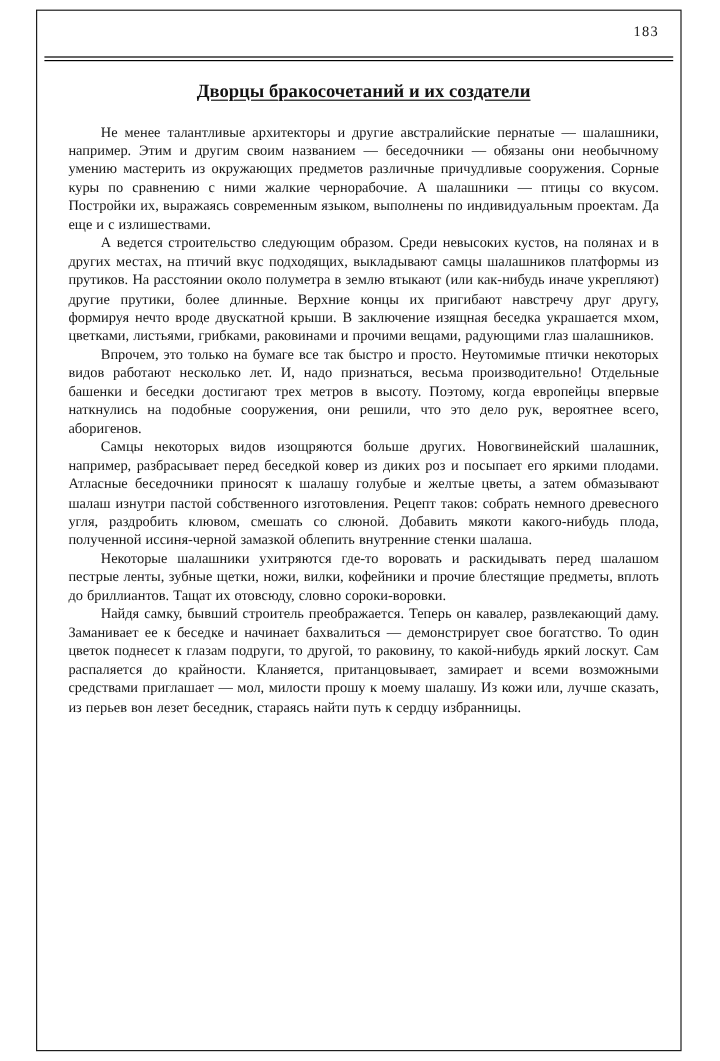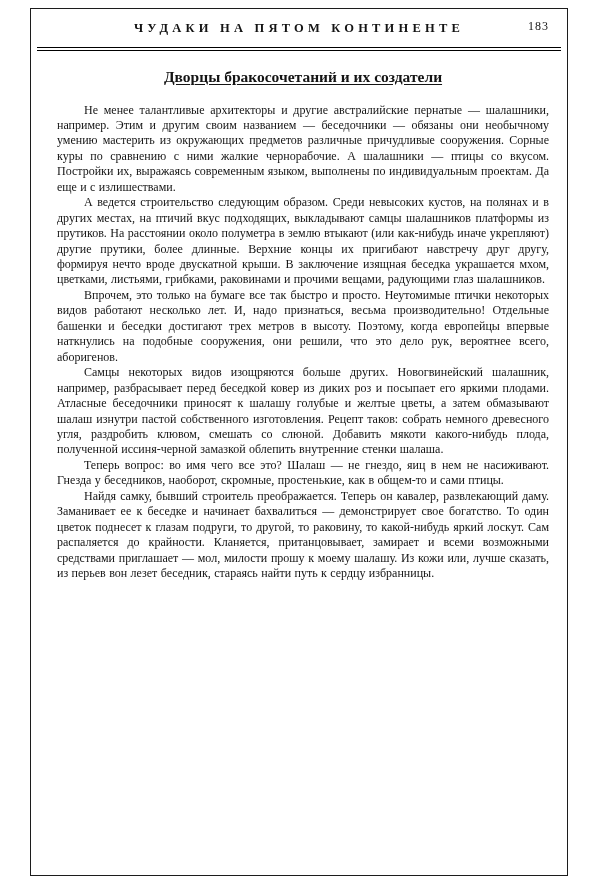--- a/index.html
+++ b/index.html
@@ -74,30 +74,29 @@
     line-height: 15.45px;
     word-spacing: 0.4px;
   }
 </style>
 </head>
 <body>
 
 <div class="frame">
 
   <div class="running-header">
-    <div class="running-header-title">ЧУДАКИ НА ПЯТОМ КОНТИНЕНТЕ</div>
     <div class="page-number">183</div>
   </div>
 
   <div class="header-rule"></div>
 
   <div class="content">
     <div class="section-title">Дворцы бракосочетаний и их создатели</div>
 
     <p>Не менее талантливые архитекторы и другие австралийские пернатые — шалашники, например. Этим и другим своим названием — беседочники — обязаны они необычному умению мастерить из окружающих предметов различные причудливые сооружения. Сорные куры по сравнению с ними жалкие чернорабочие. А шалашники — птицы со вкусом. Постройки их, выражаясь современным языком, выполнены по индивидуальным проектам. Да еще и с излишествами.</p>
     <p>А ведется строительство следующим образом. Среди невысоких кустов, на полянах и в других местах, на птичий вкус подходящих, выкладывают самцы шалашников платформы из прутиков. На расстоянии около полуметра в землю втыкают (или как-нибудь иначе укрепляют) другие прутики, более длинные. Верхние концы их пригибают навстречу друг другу, формируя нечто вроде двускатной крыши. В заключение изящная беседка украшается мхом, цветками, листьями, грибками, раковинами и прочими вещами, радующими глаз шалашников.</p>
     <p>Впрочем, это только на бумаге все так быстро и просто. Неутомимые птички некоторых видов работают несколько лет. И, надо признаться, весьма производительно! Отдельные башенки и беседки достигают трех метров в высоту. Поэтому, когда европейцы впервые наткнулись на подобные сооружения, они решили, что это дело рук, вероятнее всего, аборигенов.</p>
     <p>Самцы некоторых видов изощряются больше других. Новогвинейский шалашник, например, разбрасывает перед беседкой ковер из диких роз и посыпает его яркими плодами. Атласные беседочники приносят к шалашу голубые и желтые цветы, а затем обмазывают шалаш изнутри пастой собственного изготовления. Рецепт таков: собрать немного древесного угля, раздробить клювом, смешать со слюной. Добавить мякоти какого-нибудь плода, полученной иссиня-черной замазкой облепить внутренние стенки шалаша.</p>
-    <p>Теперь вопрос: во имя чего все это? Шалаш — не гнездо, яиц в нем не насиживают. Гнезда у беседников, наоборот, скромные, простенькие, как в общем-то и сами птицы.</p>
+    <p>Некоторые шалашники ухитряются где-то воровать и раскидывать перед шалашом пестрые ленты, зубные щетки, ножи, вилки, кофейники и прочие блестящие предметы, вплоть до бриллиантов. Тащат их отовсюду, словно сороки-воровки.</p>
     <p>Найдя самку, бывший строитель преображается. Теперь он кавалер, развлекающий даму. Заманивает ее к беседке и начинает бахвалиться — демонстрирует свое богатство. То один цветок поднесет к глазам подруги, то другой, то раковину, то какой-нибудь яркий лоскут. Сам распаляется до крайности. Кланяется, пританцовывает, замирает и всеми возможными средствами приглашает — мол, милости прошу к моему шалашу. Из кожи или, лучше сказать, из перьев вон лезет беседник, стараясь найти путь к сердцу избранницы.</p>
   </div>
 
 </div>
 
 </body></html>

